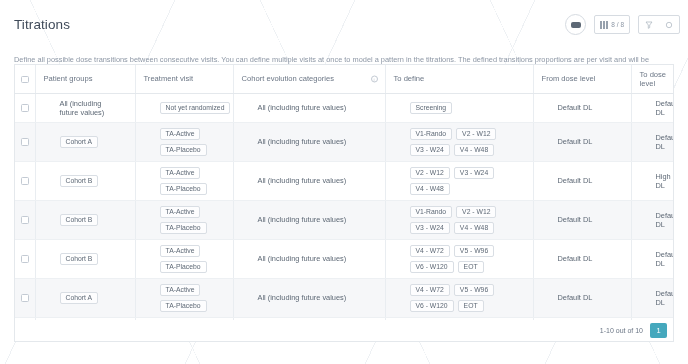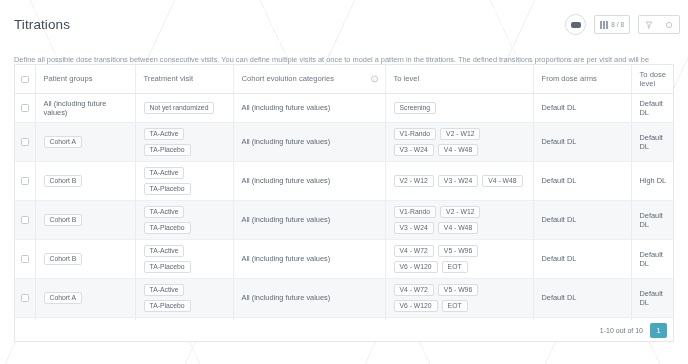--- a/index.html
+++ b/index.html
@@ -78,21 +78,21 @@
     width: 7.5px; height: 7.5px; border: 1px solid #c3cad3; border-radius: 1.5px;
     background: #fff; display: inline-block; vertical-align: middle;
   }
   .info-i {
     position: absolute; right: 7px; top: 50%; transform: translateY(-50%);
     width: 7px; height: 7px; border: 1px solid #c3cad3; border-radius: 50%;
     color: #c3cad3; font-size: 5px; line-height: 6px; text-align: center;
   }
   tbody td {
     border-bottom: 1px solid #edf0f3; border-right: 1px solid #e9edf1;
-    padding: 5px 8px; vertical-align: middle;
+    padding: 5px 24px; vertical-align: middle;
     font-size: 7.4px; color: #5d6875;
   }
   tbody td:last-child { border-right: none; }
   tbody tr:nth-child(even) td { background: #f6f7f9; }
   tbody tr:nth-child(odd) td { background: #ffffff; }
   .chipwrap { display: flex; flex-wrap: wrap; gap: 4px; }
   .chip {
     display: inline-flex; align-items: center; justify-content: center;
     height: 12px; padding: 0 5px;
     border: 1px solid #d9dee4; border-radius: 2px; background: #fff;
@@ -166,22 +166,22 @@
         <tr>
           <th class="c-check">
             <span class="cb"></span>
           </th>
           <th class="c-pg">Patient groups</th>
           <th class="c-ta">Treatment visit</th>
           <th class="c-pe">
             <span>Cohort evolution categories</span>
             <span class="info-i">i</span>
           </th>
-          <th class="c-tv">To level</th>
-          <th class="c-fd">From dose arms</th>
+          <th class="c-tv">To define</th>
+          <th class="c-fd">From dose level</th>
           <th class="c-td">To dose level</th>
         </tr>
       </thead>
       <tbody id="tbody">
           <tr>
             <td class="c-check"><span class="cb"></span></td>
             <td class="c-pg"><span class="plain">All (including future values)</span></td>
             <td class="c-ta">
               <div class="chipwrap">
                 <span class="chip">Not yet randomized</span>

